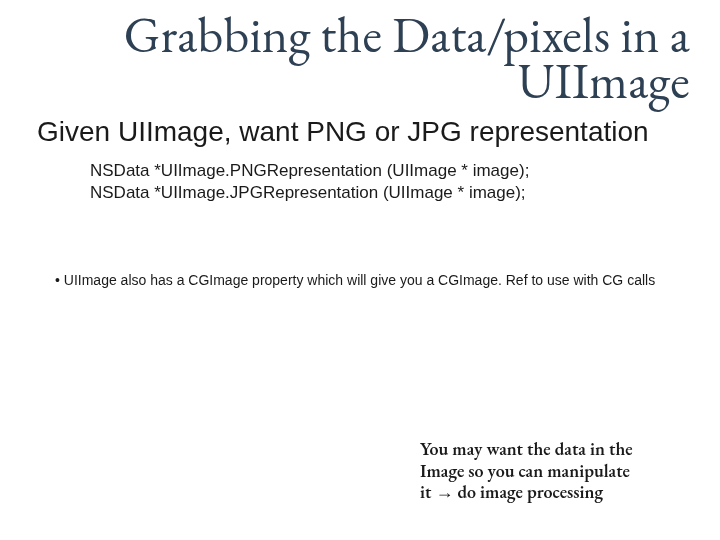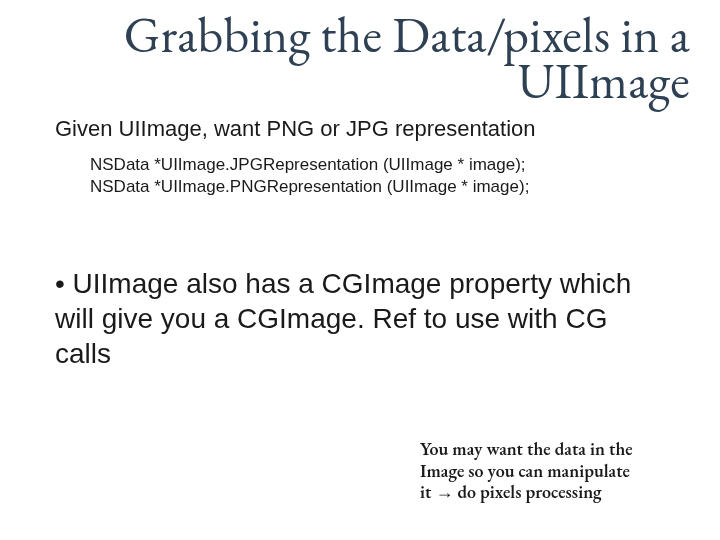--- a/index.html
+++ b/index.html
@@ -21,32 +21,32 @@
     font-family: Garamond, "EB Garamond", "Times New Roman", Times, serif;
     font-weight: 400;
     font-size: 50px;
     line-height: 0.92;
     text-align: right;
     color: #2e4053;
     margin: 12px 30px 12px 30px;
     letter-spacing: 0.2px;
   }
   .subtitle {
-    font-size: 22px;
-    margin: 10px 55px 12px 55px;
+    font-size: 28px;
+    margin: 10px 55px 12px 37px;
     color: #1a1a1a;
   }
   .code-block {
     font-size: 17px;
     margin: 10px 55px 10px 90px;
     color: #1a1a1a;
     line-height: 1.3;
   }
   .bullet {
-    font-size: 28px;
+    font-size: 14px;
     margin: 68px 55px 0 55px;
     color: #1a1a1a;
     line-height: 1.25;
   }
   .note {
     position: absolute;
     right: 80px;
     bottom: 48px;
     width: 220px;
     font-family: Garamond, "EB Garamond", "Times New Roman", Times, serif;
@@ -62,23 +62,23 @@
 </head>
 <body>
 
 <div class="slide">
 
   <h1 class="title">Grabbing the Data/pixels in a UIImage</h1>
 
   <div class="subtitle">Given UIImage, want PNG or JPG representation</div>
 
   <div class="code-block">
+    <div>NSData *UIImage.PNGRepresentation (UIImage * image);</div>
     <div>NSData *UIImage.JPGRepresentation (UIImage * image);</div>
-    <div>NSData *UIImage.PNGRepresentation (UIImage * image);</div>
   </div>
 
   <div class="bullet">• UIImage also has a CGImage property which will give you a CGImage. Ref to use with CG calls</div>
 
   <div class="note">
-    <span>You may want the data in the Image so you can manipulate it </span><span class="arrow">→</span><span> do pixels processing</span>
+    <span>You may want the data in the Image so you can manipulate it </span><span class="arrow">→</span><span> do image processing</span>
   </div>
 
 </div>
 
 </body></html>

